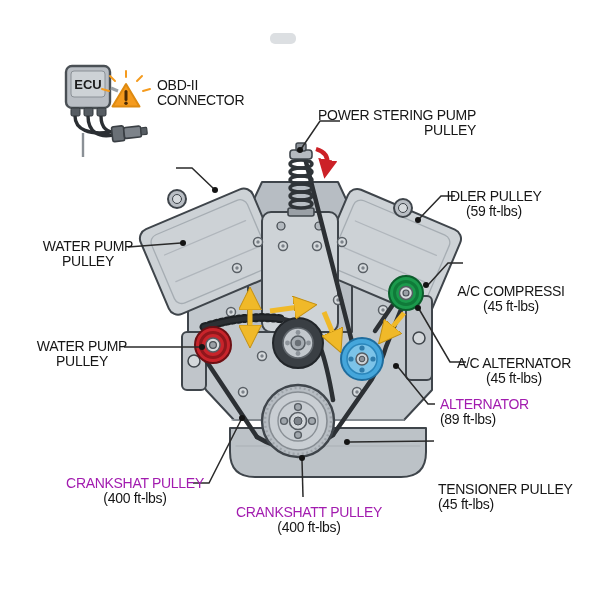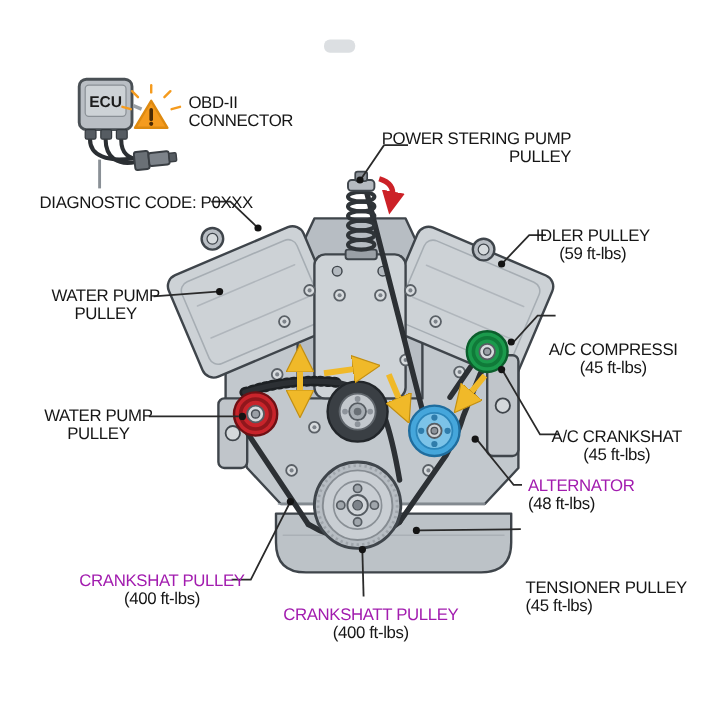--- a/index.html
+++ b/index.html
@@ -252,21 +252,20 @@
   </g>
 </svg>
 
 <div class="ecuTxt" style="left:88px;top:77px;">ECU</div>
 
 <div class="lbl" style="left:157px;top:78px;">
   <div>OBD-II</div>
   <div>CONNECTOR</div>
 </div>
 
-<div class="lbl" style="left:33px;top:161px;">DIAGNOSTIC CODE: P0XXX</div>
 
 <div class="lbl ctr" style="left:397px;top:108px;text-align:right;">
   <div>POWER STERING PUMP</div>
   <div>PULLEY</div>
 </div>
 
 <div class="lbl ctr" style="left:494px;top:189px;">
   <div>IDLER PULLEY</div>
   <div>(59 ft-lbs)</div>
 </div>
@@ -280,27 +279,27 @@
   <div>A/C COMPRESSI</div>
   <div>(45 ft-lbs)</div>
 </div>
 
 <div class="lbl ctr" style="left:82px;top:339px;">
   <div>WATER PUMP</div>
   <div>PULLEY</div>
 </div>
 
 <div class="lbl ctr" style="left:514px;top:356px;">
-  <div>A/C CRANKSHAT</div>
+  <div>A/C ALTERNATOR</div>
   <div>(45 ft-lbs)</div>
 </div>
 
 <div class="lbl" style="left:440px;top:397px;">
   <div class="blue">ALTERNATOR</div>
-  <div>(48 ft-lbs)</div>
+  <div>(89 ft-lbs)</div>
 </div>
 
 <div class="lbl" style="left:438px;top:434px;margin-top:48px;">
   <div>TENSIONER PULLEY</div>
   <div>(45 ft-lbs)</div>
 </div>
 
 <div class="lbl ctr" style="left:135px;top:476px;">
   <div class="blue">CRANKSHAT PULLEY</div>
   <div>(400 ft-lbs)</div>

